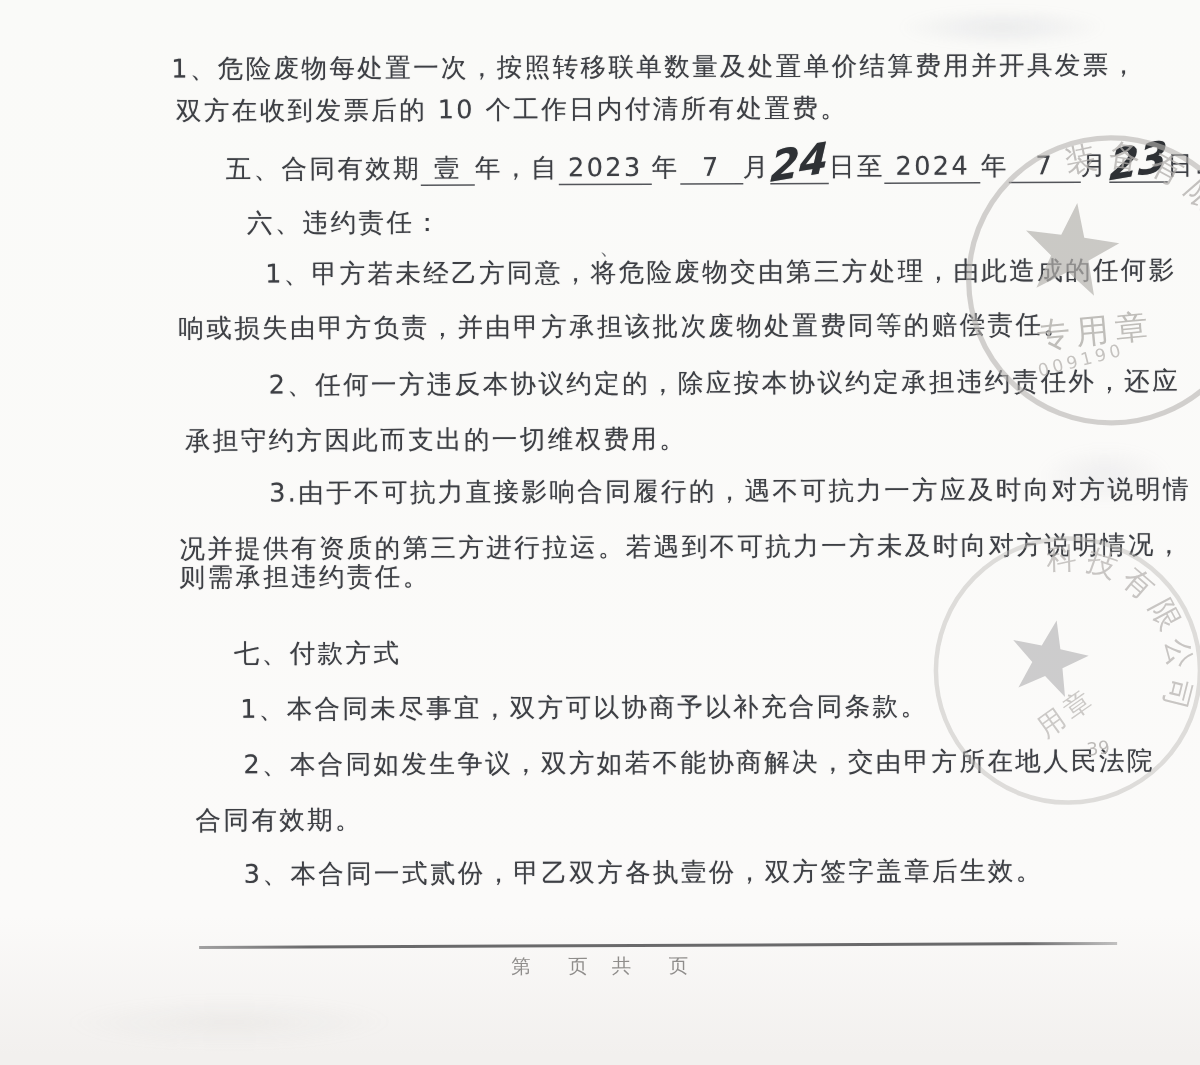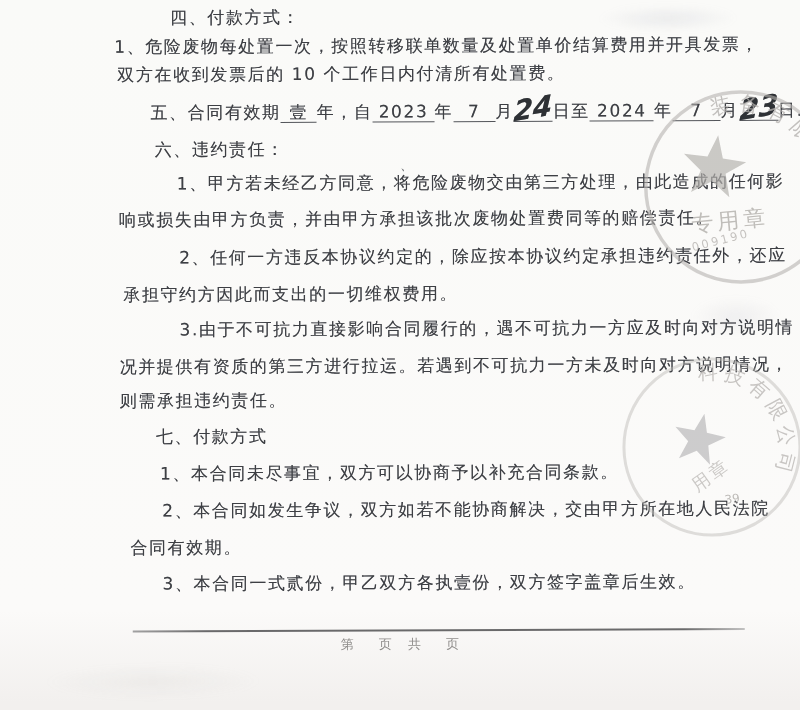--- a/index.html
+++ b/index.html
@@ -47,37 +47,36 @@
 </style>
 </head>
 <body>
 
 <div class="page">
 
   <div class="smudge smudge-a"></div>
   <div class="smudge smudge-b"></div>
   <div class="smudge smudge-c"></div>
 
-  <div class="ln" style="left:170px;top:8px;">四、付款方式：</div>
   <div class="ln" style="left:114px;top:37px;">1、危险废物每处置一次，按照转移联单数量及处置单价结算费用并开具发票，</div>
   <div class="ln" style="left:117px;top:65px;">双方在收到发票后的 10 个工作日内付清所有处置费。</div>
 
   <div class="ln" style="left:150px;top:102px;">
     <span>五、合同有效期</span><span class="blank" style="min-width:32px;">壹</span><span>年，自</span><span class="blank" style="min-width:58px;">2023</span><span>年</span><span class="blank" style="min-width:38px;">7</span><span>月</span><span class="hwwrap" style="min-width:28px;"><span class="hw">24</span></span><span>日至</span><span class="blank" style="min-width:60px;">2024</span><span>年</span><span class="blank" style="min-width:44px;">7</span><span>月</span><span class="hwwrap" style="min-width:32px;"><span class="hw">23</span></span><span>日.</span>
   </div>
 
-  <div class="ln" style="left:154px;top:140px;">六、违约责任：</div>
+  <div class="ln" style="left:164px;top:140px;">六、违约责任：</div>
   <div class="speck" style="left:399px;top:158px;">、</div>
   <div class="ln" style="left:176px;top:174px;">1、甲方若未经乙方同意，将危险废物交由第三方处理，由此造成的任何影</div>
   <div class="ln" style="left:118px;top:210px;">响或损失由甲方负责，并由甲方承担该批次废物处置费同等的赔偿责任。</div>
   <div class="ln" style="left:178px;top:248px;">2、任何一方违反本协议约定的，除应按本协议约定承担违约责任外，还应</div>
   <div class="ln" style="left:122px;top:285px;">承担守约方因此而支出的一切维权费用。</div>
   <div class="ln" style="left:178px;top:320px;">3.由于不可抗力直接影响合同履行的，遇不可抗力一方应及时向对方说明情</div>
   <div class="ln" style="left:118px;top:357px;">况并提供有资质的第三方进行拉运。若遇到不可抗力一方未及时向对方说明情况，</div>
-  <div class="ln" style="left:118px;top:392px;font-family:Liberation Serif, serif;">则需承担违约责任。</div>
+  <div class="ln" style="left:118px;top:376px;">则需承担违约责任。</div>
 
   <div class="ln" style="left:154px;top:427px;">七、付款方式</div>
   <div class="ln" style="left:158px;top:464px;">1、本合同未尽事宜，双方可以协商予以补充合同条款。</div>
   <div class="ln" style="left:160px;top:501px;">2、本合同如发生争议，双方如若不能协商解决，交由甲方所在地人民法院</div>
   <div class="ln" style="left:128px;top:538px;">合同有效期。</div>
   <div class="ln" style="left:160px;top:574px;">3、本合同一式贰份，甲乙双方各执壹份，双方签字盖章后生效。</div>
 
   <div class="footer-rule"></div>
   <div class="footer-text">第　页 共　页</div>
 

